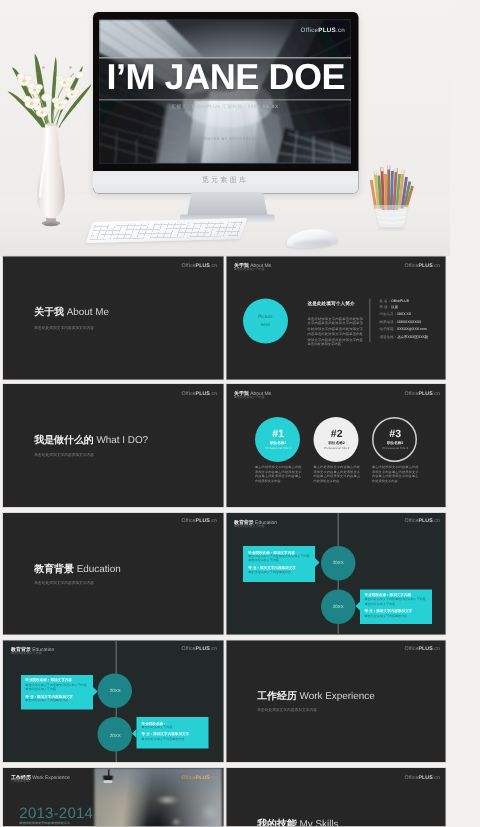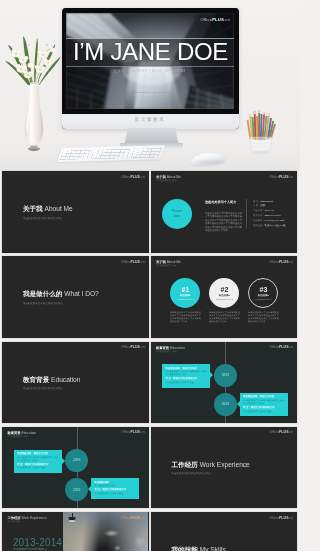--- a/index.html
+++ b/index.html
@@ -26,21 +26,21 @@
         background:linear-gradient(180deg,#d8dade 0%,#c9cdd2 55%,#bcc0c6 100%);
         clip-path:polygon(6% 0, 94% 0, 100% 100%, 0% 100%);}
   .neck2{position:absolute;left:120px;top:143px;width:63px;height:5.5px;
         background:linear-gradient(180deg,#c2c6cc,#dfe1e4 70%,#eceef0);border-radius:1px 1px 3px 3px;}
   .standtxt{position:absolute;left:0;top:116.5px;width:300px;text-align:center;
             font-size:4.6px;letter-spacing:1.6px;color:#a2a1a0;}
 
   .title-band{position:absolute;left:0;top:25px;width:169px;height:27px;background:rgba(32,34,38,.55);
               border-top:.7px solid rgba(226,230,234,.60);border-bottom:.7px solid rgba(226,230,234,.40);}
   .hero-title{position:absolute;left:0;top:25.5px;width:169px;text-align:center;
-              font-size:24px;font-weight:normal;color:#fff;letter-spacing:-.3px;line-height:28px;
+              font-size:24px;font-weight:bold;color:#fff;letter-spacing:-.3px;line-height:28px;
               text-shadow:0 0 2px rgba(0,0,0,.25);}
   .hero-sub{position:absolute;left:0;top:56.5px;width:168px;text-align:center;
             font-size:3.1px;line-height:4px;letter-spacing:.3px;color:#b8bdc2;}
   .hero-sub2{position:absolute;left:0;top:78.5px;width:168px;text-align:center;
             font-size:2.5px;line-height:3.4px;letter-spacing:.35px;color:#8f969c;}
   .wm{position:absolute;right:4px;top:4px;font-size:4.2px;color:#c9ccd0;letter-spacing:.15px;}
   .wm b{color:#e9ecee;font-weight:bold;}
 
   
   .kbwrap{position:absolute;left:62px;top:148px;width:102px;height:17px;

